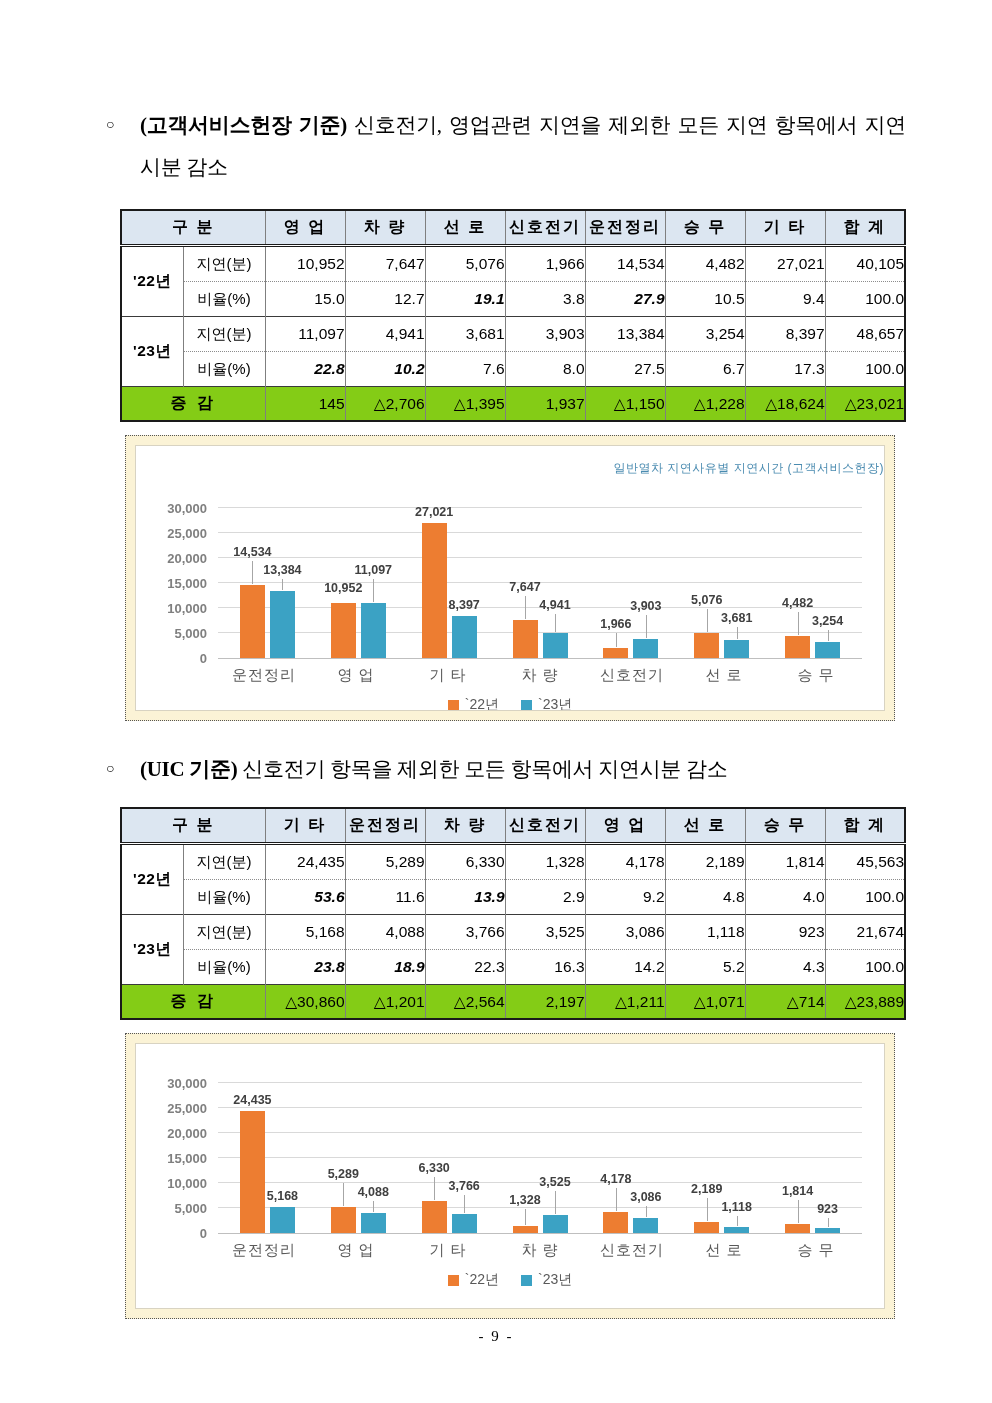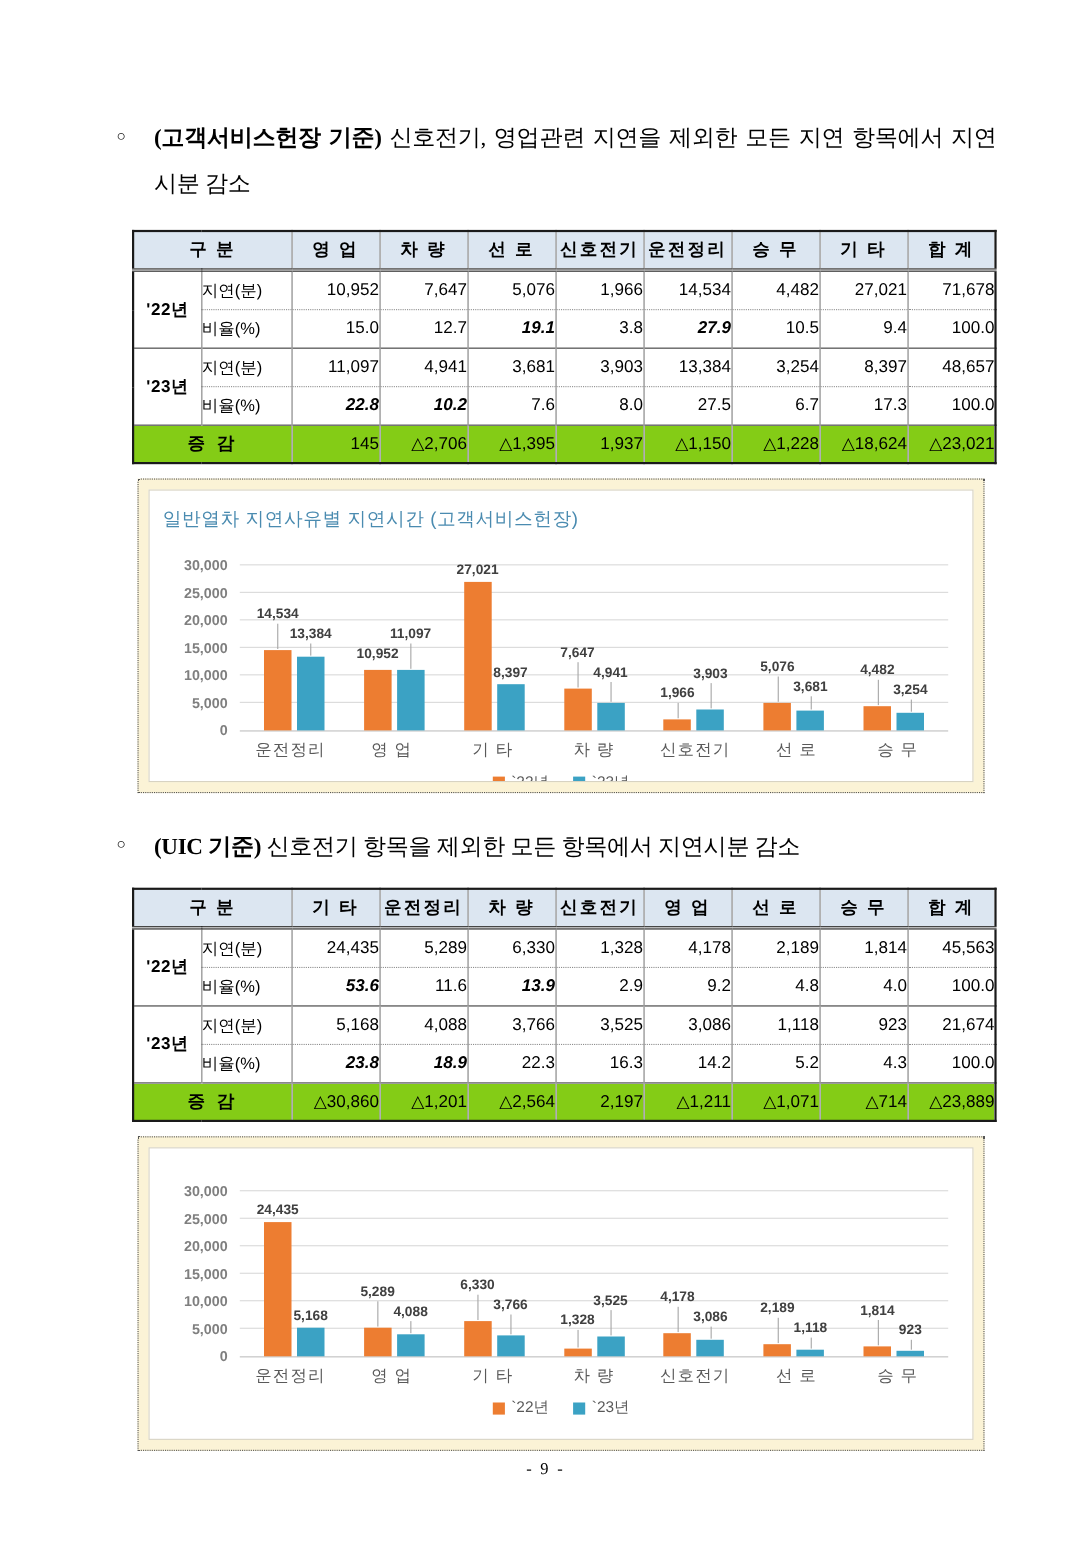--- a/index.html
+++ b/index.html
@@ -18,35 +18,35 @@
   
   table.data{border-collapse:collapse;table-layout:fixed;width:786px;margin-top:21px;
              border-top:2px solid #1a1a1a;border-bottom:2px solid #1a1a1a;
              border-left:2px solid #1a1a1a;border-right:2px solid #1a1a1a;}
   .section-2 table.data{margin-top:17px;}
   table.data th,table.data td{border-left:1px solid #7f7f7f;border-right:1px solid #7f7f7f;
              padding:0;overflow:hidden;white-space:nowrap;}
   table.data thead th{background:#DCE6F1;height:33px;font-size:16px;font-weight:700;
              letter-spacing:2px;border-bottom:3px double #1a1a1a;text-align:center;}
   td.year-cell{text-align:center;font-size:15.5px;font-weight:700;letter-spacing:0.5px;}
-  td.sub-cell{font-size:15px;height:34px;}
+  td.sub-cell{text-align:center;font-size:15px;height:34px;}
   td.num{text-align:right;padding-right:8px;font-size:15.5px;}
   td.first-data,th.first-data{border-left:3px double #1a1a1a;}
   tr.ratio-row td{border-top:1px dotted #8c8c8c;}
   tr.group-start td{border-top:1px solid #3a3a3a;}
   tr.delta-row td{border-top:1px solid #3a3a3a;background:#84cc16;height:33px;}
   td.delta-label{text-align:center;font-size:16px;font-weight:700;letter-spacing:3px;}
   .emph{font-style:italic;font-weight:700;}
 
   
   .chart-frame{box-sizing:border-box;margin:13px 0 0 5px;width:770px;height:286px;
                background:#FBF3D6;border:1px dotted #555;padding:9px;}
   .chart-inner{box-sizing:border-box;height:100%;background:#fff;border:1px solid #D8D3C2;
                padding-top:8px;overflow:hidden;}
-  .chart-title{text-align:left;font-size:17px;letter-spacing:0.5px;margin-top:6px;
+  .chart-title{text-align:right;font-size:12px;letter-spacing:0.5px;margin-top:6px;
                font-weight:400;padding-left:12px;}
   .plot{position:relative;height:150px;margin:31px 22px 0 82px;border-bottom:1px solid #BFBFBF;}
   .gridline{position:absolute;left:0;right:0;height:1px;background:#D9D9D9;}
   .ytick{position:absolute;right:calc(100% + 11px);transform:translateY(50%);
          font-size:13px;font-weight:600;color:#7F7F7F;white-space:nowrap;}
   .groups{position:absolute;left:0;right:0;top:0;bottom:0;display:flex;
           align-items:flex-end;padding:0 4px;}
   .group{flex:1;display:flex;justify-content:center;align-items:flex-end;gap:5px;}
   .bar-wrap{position:relative;width:25px;}
   .bar{position:absolute;left:0;right:0;top:0;bottom:0;}
@@ -105,21 +105,21 @@
               <tr>
                 <td class="year-cell" rowspan="2">'22년</td>
                 <td class="sub-cell">지연(분)</td>
                 <td class="num first-data">10,952</td>
                 <td class="num">7,647</td>
                 <td class="num">5,076</td>
                 <td class="num">1,966</td>
                 <td class="num">14,534</td>
                 <td class="num">4,482</td>
                 <td class="num">27,021</td>
-                <td class="num">71,678</td>
+                <td class="num">40,105</td>
               </tr>
               <tr class="ratio-row">
                 <td class="sub-cell">비율(%)</td>
                 <td class="num first-data">15.0</td>
                 <td class="num">12.7</td>
                 <td class="num emph">19.1</td>
                 <td class="num">3.8</td>
                 <td class="num emph">27.9</td>
                 <td class="num">10.5</td>
                 <td class="num">9.4</td>

